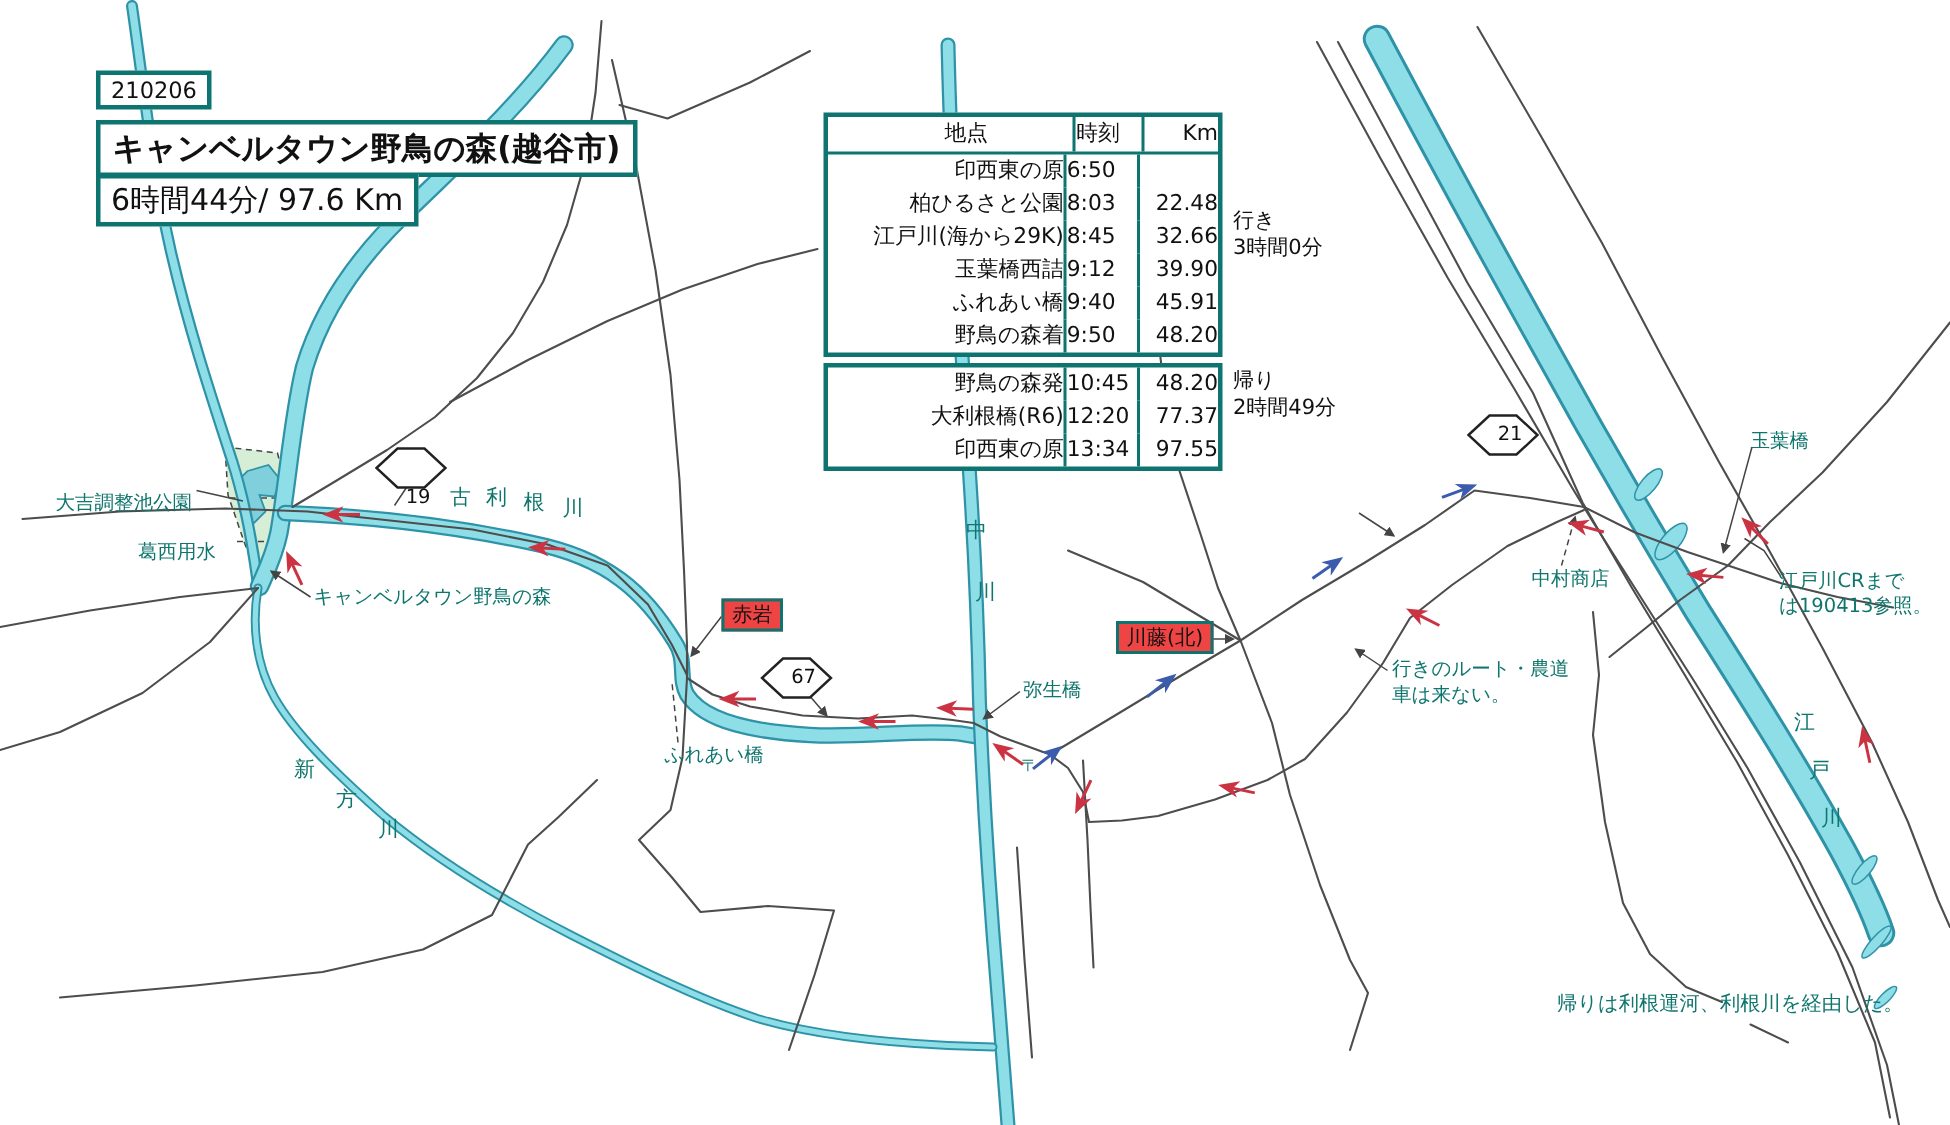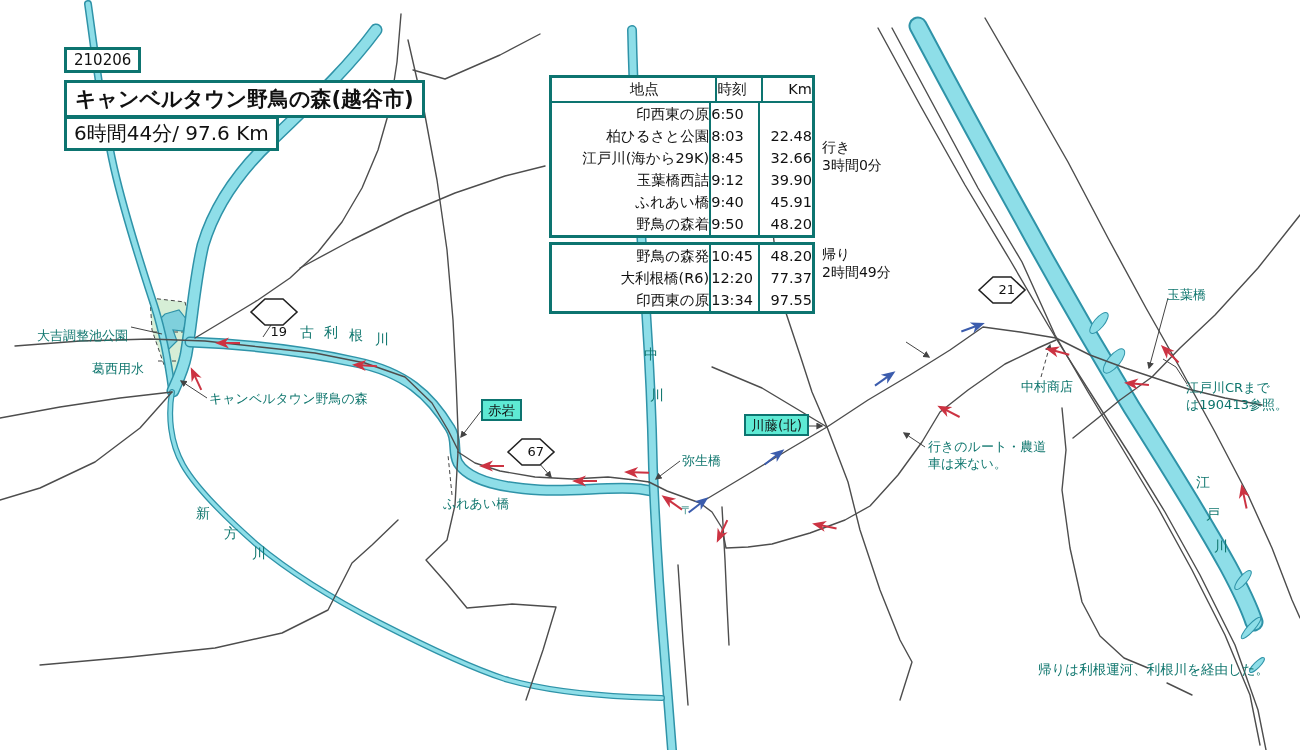--- a/index.html
+++ b/index.html
@@ -9,21 +9,21 @@
   .river-o{fill:none;stroke:#2f93a8;stroke-linecap:round;stroke-linejoin:round;}
   .river-i{fill:none;stroke:#8edee8;stroke-linecap:round;stroke-linejoin:round;}
   .road{fill:none;stroke:#4d4d4d;stroke-width:1.4;stroke-linecap:round;stroke-linejoin:round;}
   .leader{stroke:#444;stroke-width:1;fill:none;}
   .leader.dash{stroke-dasharray:4 3;}
   .hex{fill:#fff;stroke:#222;stroke-width:1.6;}
   .arr-red{color:#cc3342;}
   .arr-blue{color:#3b5cad;}
   .lbl{position:absolute;font-size:13px;line-height:16px;white-space:nowrap;color:#0f766e;}
   .lbl.v{font-size:14px;}
-  .boxlbl{position:absolute;border:2px solid #0d7470;background:#5eead4;font-size:13.5px;
+  .boxlbl{position:absolute;border:2px solid #0d7470;background:#ef4444;font-size:13.5px;
           line-height:16px;padding:1px 5px;white-space:nowrap;}
   .badge-num{position:absolute;width:26px;text-align:right;font-size:13px;line-height:14px;}
   .titlebox{position:absolute;border:3px solid #0d7470;background:#fff;padding:1px 7px;white-space:nowrap;}
   #title-date{left:64px;top:47px;font-size:15px;}
   #title-main{left:64px;top:80px;font-size:21px;font-weight:bold;padding:2px 8px;}
   #title-total{left:64px;top:116px;font-size:20px;}
   .note2{position:absolute;font-size:14px;line-height:18px;white-space:nowrap;}
   
   #log-table{position:absolute;left:549px;top:75px;width:266px;}
   .tblock{border:3px solid #0d7470;background:#fff;}

